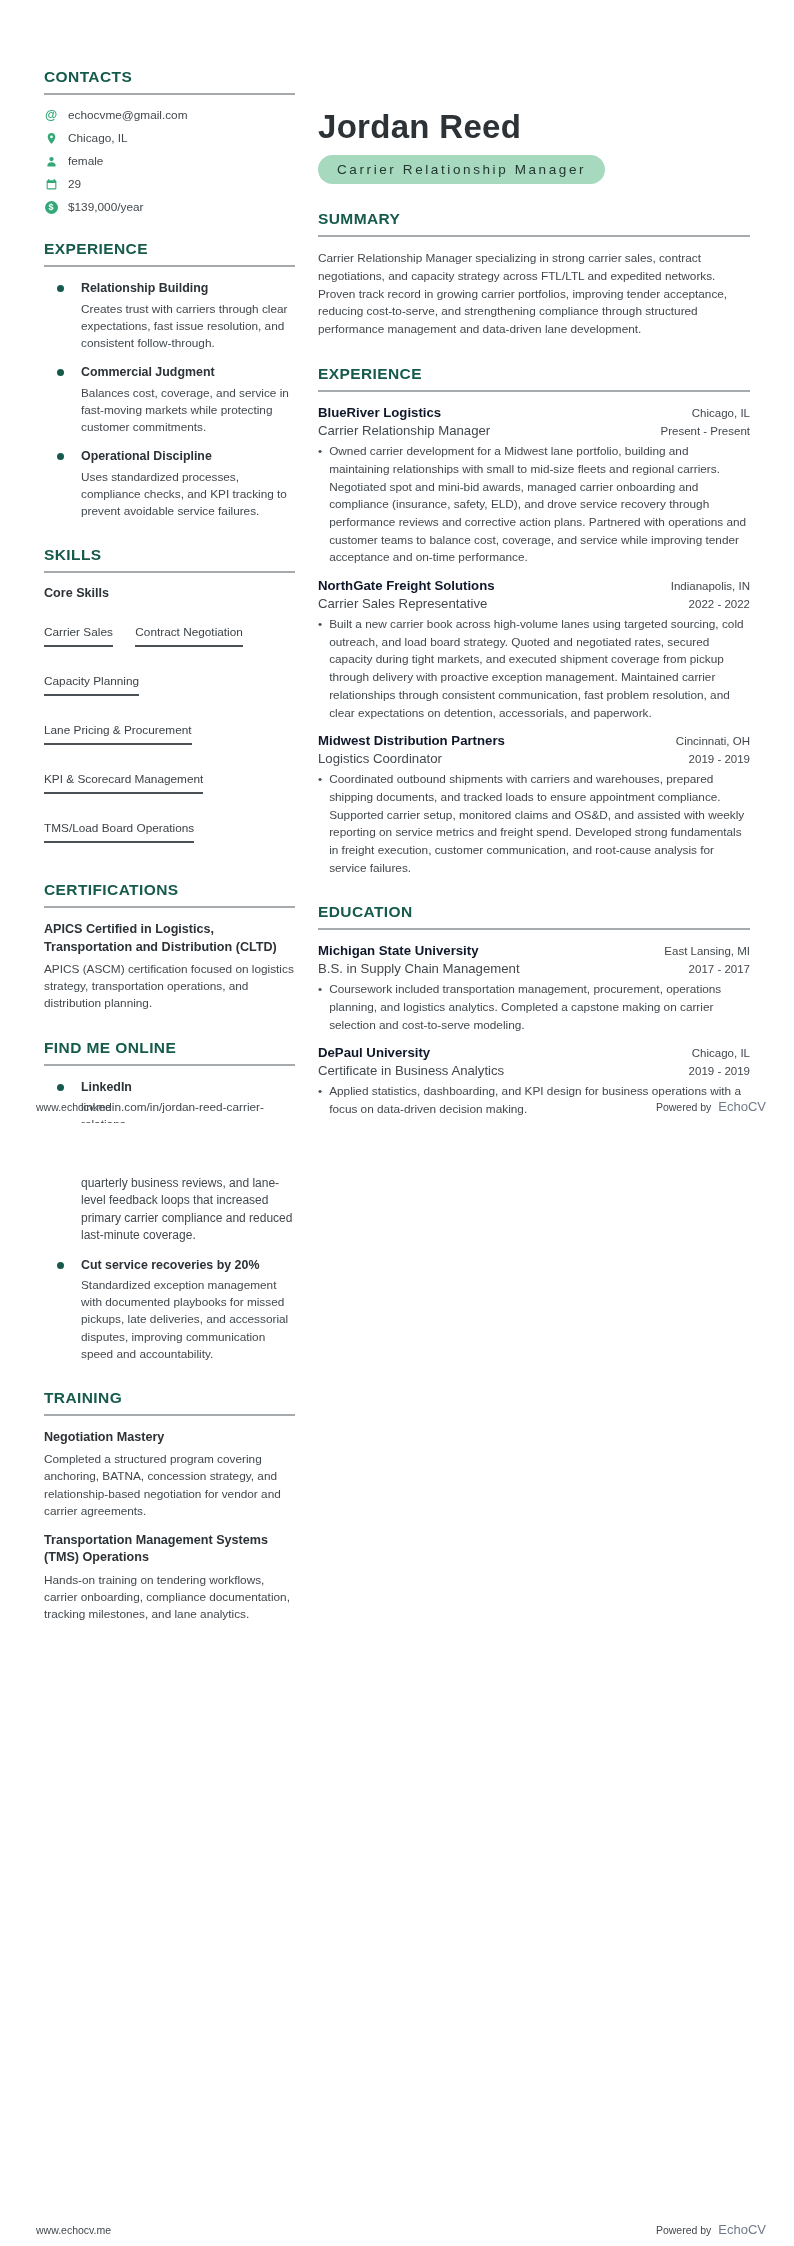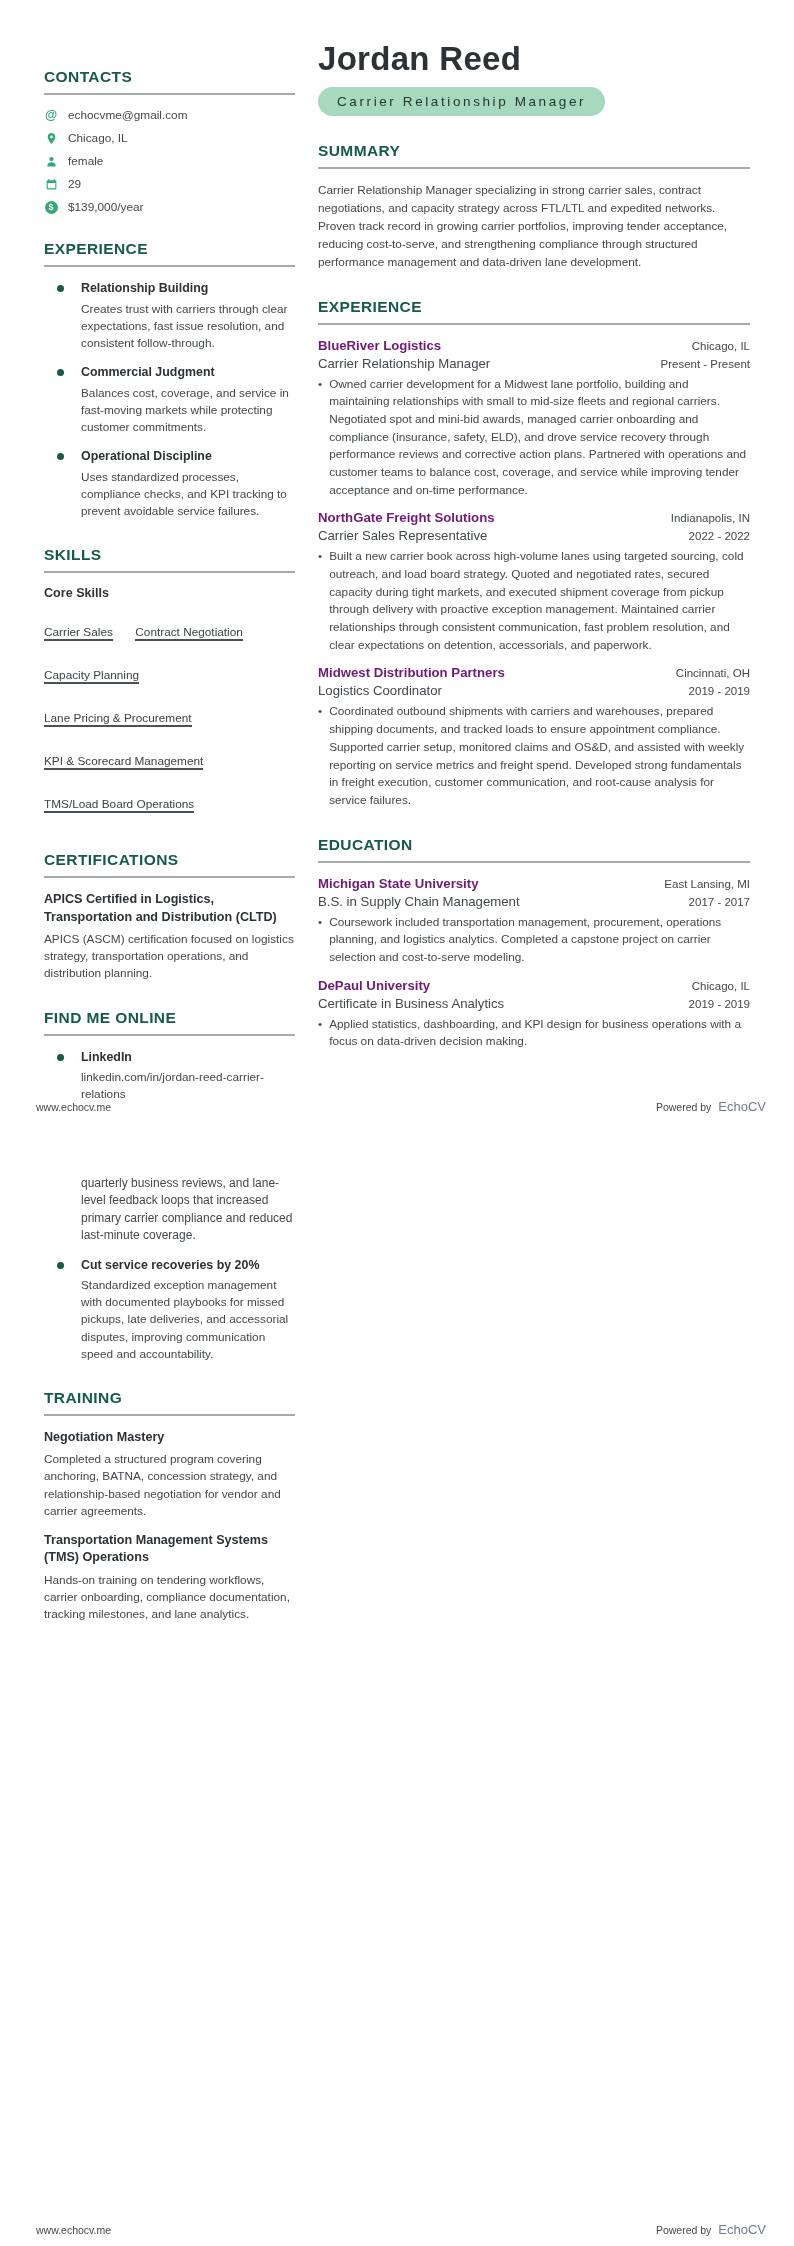--- a/index.html
+++ b/index.html
@@ -1,21 +1,21 @@
 <!DOCTYPE html>
 <html><head>
 <meta charset="utf-8">
 <style>
   * { margin:0; padding:0; box-sizing:border-box; }
   html,body { background:#ffffff; }
   body { width:794px; font-family:"Liberation Sans", sans-serif; color:#42484d; }
 
   .page { width:794px; height:1123px; position:relative; background:#fff; overflow:hidden; }
 
-  .page-inner { display:flex; gap:23px; padding:38px 44px 0 44px; }
+  .page-inner { display:flex; gap:23px; padding:38px 44px 0 44px;align-items:center; }
   .col-left  { flex:0 0 251px; width:251px; padding-top:30px; }
   .col-right { flex:1; min-width:0; }
 
   
   h2.sec { font-size:15.5px; font-weight:700; color:#155a4a; letter-spacing:0.4px;
            padding-bottom:7px; border-bottom:2px solid #a7aaad; margin-bottom:13px; }
   section { margin-bottom:26px; }
 
   
   .contact-item { display:flex; align-items:center; gap:10px; margin-bottom:9px;
@@ -30,39 +30,39 @@
   
   .litem { position:relative; padding-left:37px; margin-bottom:12px; }
   .litem .dot { position:absolute; left:13px; top:5px; width:7px; height:7px; border-radius:50%;
                 background:#155a4a; }
   .litem .ltitle { font-size:12.4px; font-weight:700; color:#2d3237; line-height:1.35; margin-bottom:4px; }
   .litem .ldesc  { font-size:11.8px; line-height:1.45; color:#42484d; }
   .cont-desc { padding-left:37px; font-size:12px; line-height:1.45; color:#42484d; margin-bottom:12px; }
 
   
   .skill-group { font-size:12.6px; font-weight:700; color:#2d3237; margin-bottom:10px; }
-  .skill { display:inline-block; margin:15px 18px 12px 0; 
+  .skill { display:inline-block; margin:15px 18px 12px 0; padding-bottom:6px;
            border-bottom:2px solid #4c5156; font-size:11.8px; color:#3c4247; }
 
   
   .plain-title { font-size:12.6px; font-weight:700; color:#2d3237; line-height:1.4; margin-bottom:5px; }
   .plain-desc  { font-size:11.8px; line-height:1.45; color:#42484d; margin-bottom:12px; }
 
   
   h1.name { font-size:33px; font-weight:600; color:#2d3237; letter-spacing:0.3px; line-height:1.15;
             margin:2px 0 9px; }
   .badge { display:inline-block; background:#a6d9bd; color:#243832; font-size:13.5px;
            letter-spacing:2.6px; padding:7px 19px; border-radius:999px; margin-bottom:26px; }
 
   .summary-text { font-size:11.8px; line-height:1.52; color:#42484d; }
 
   
   .entry { margin-bottom:11px; }
   .entry-head { display:flex; justify-content:space-between; align-items:baseline; }
-  .company { font-size:13.2px; font-weight:700; color:#701a75; }
+  .company { font-size:13.2px; font-weight:700; color:#0f172a; }
   .meta    { font-size:11.5px; color:#42484d; white-space:nowrap; }
   .entry-sub { display:flex; justify-content:space-between; align-items:baseline; margin:3px 0 5px; }
   .role { font-size:13.2px; color:#42484d; }
   .bline { display:flex; gap:7px; font-size:11.8px; line-height:1.5; color:#42484d; }
   .bline .b { flex:0 0 auto; }
 
   
   .footer { position:absolute; left:36px; right:28px; bottom:9px; display:flex;
             justify-content:space-between; align-items:baseline; }
   .f-left { font-size:10.5px; color:#42484d; }
@@ -235,21 +235,21 @@
           <div class="entry-head">
             <span class="company">Michigan State University</span>
             <span class="meta">East Lansing, MI</span>
           </div>
           <div class="entry-sub">
             <span class="role">B.S. in Supply Chain Management</span>
             <span class="meta">2017 - 2017</span>
           </div>
           <div class="bline">
               <span class="b">•</span>
-            <span>Coursework included transportation management, procurement, operations planning, and logistics analytics. Completed a capstone project on carrier selection and cost-to-serve modeling.</span>
+            <span>Coursework included transportation management, procurement, operations planning, and logistics analytics. Completed a capstone making on carrier selection and cost-to-serve modeling.</span>
             </div>
         </div>
 
         <div class="entry">
           <div class="entry-head">
             <span class="company">DePaul University</span>
             <span class="meta">Chicago, IL</span>
           </div>
           <div class="entry-sub">
             <span class="role">Certificate in Business Analytics</span>

